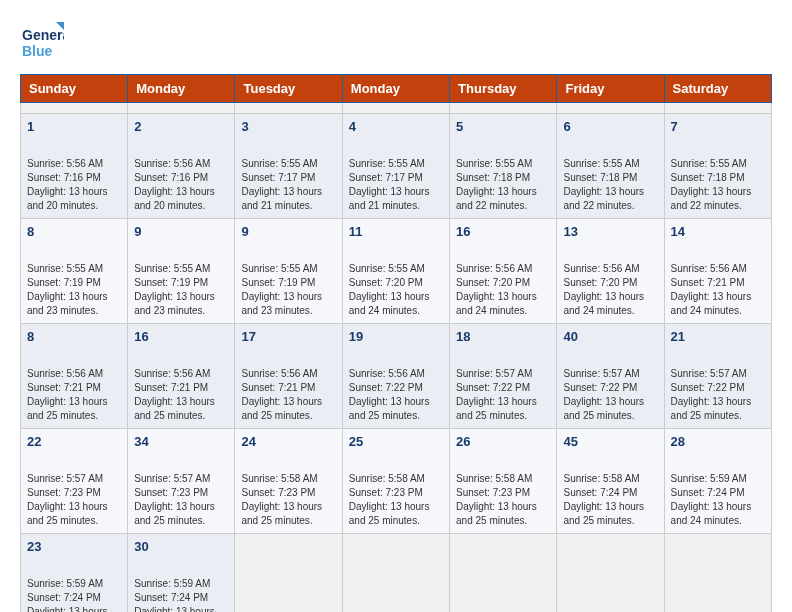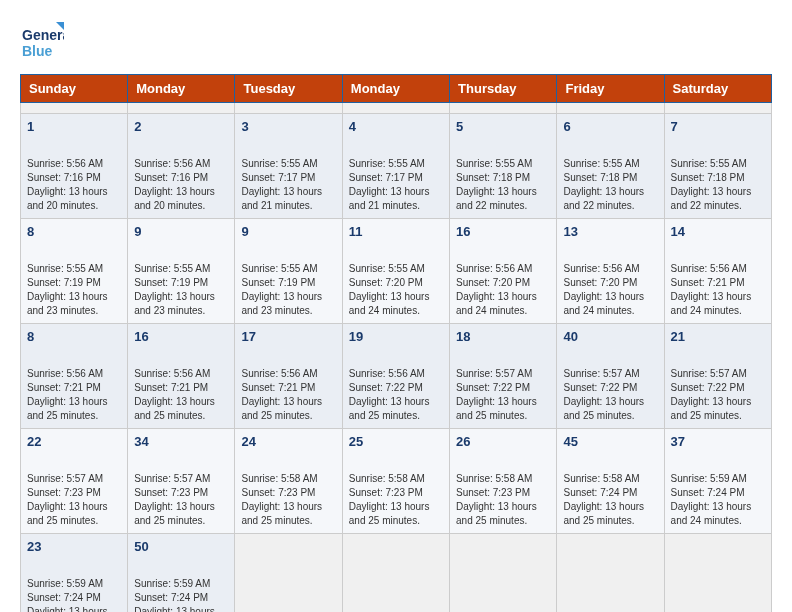--- a/index.html
+++ b/index.html
@@ -308,37 +308,37 @@
 and 25 minutes.</div>
         </td>
         <td>
           <span class="day-num">45</span>
           <div class="day-info" style="white-space: pre-line;">Sunrise: 5:58 AM
 Sunset: 7:24 PM
 Daylight: 13 hours
 and 25 minutes.</div>
         </td>
         <td>
-          <span class="day-num">37</span>
+          <span class="day-num">28</span>
           <div class="day-info" style="white-space: pre-line;">Sunrise: 5:59 AM
 Sunset: 7:24 PM
 Daylight: 13 hours
 and 24 minutes.</div>
         </td>
       </tr>
       <tr>
         <td>
           <span class="day-num">23</span>
           <div class="day-info" style="white-space: pre-line;">Sunrise: 5:59 AM
 Sunset: 7:24 PM
 Daylight: 13 hours
 and 24 minutes.</div>
         </td>
         <td>
-          <span class="day-num">50</span>
+          <span class="day-num">30</span>
           <div class="day-info" style="white-space: pre-line;">Sunrise: 5:59 AM
 Sunset: 7:24 PM
 Daylight: 13 hours
 and 24 minutes.</div>
         </td>
         <td class="empty-cell"></td>
         <td class="empty-cell"></td>
         <td class="empty-cell"></td>
         <td class="empty-cell"></td>
         <td class="empty-cell"></td>

